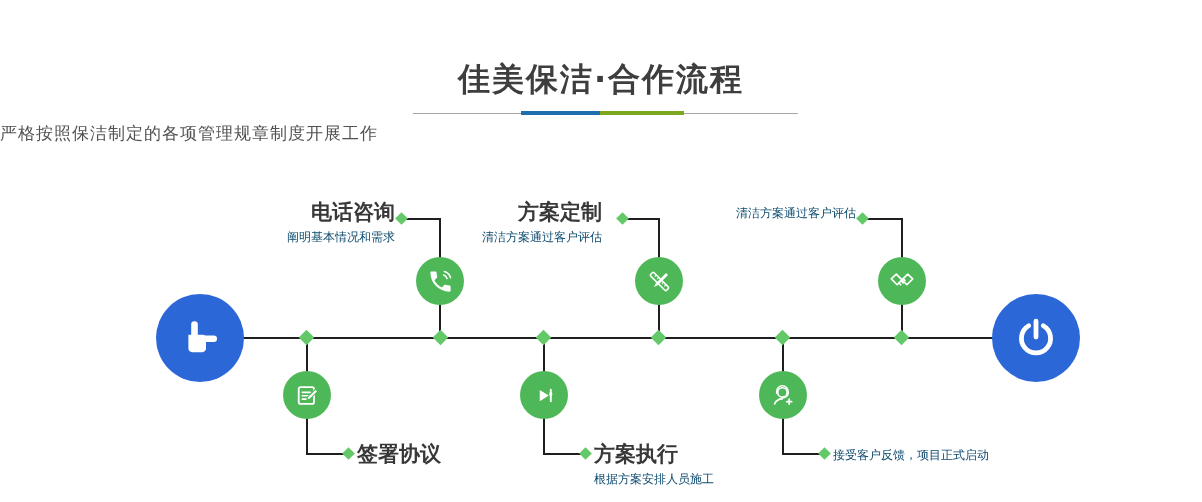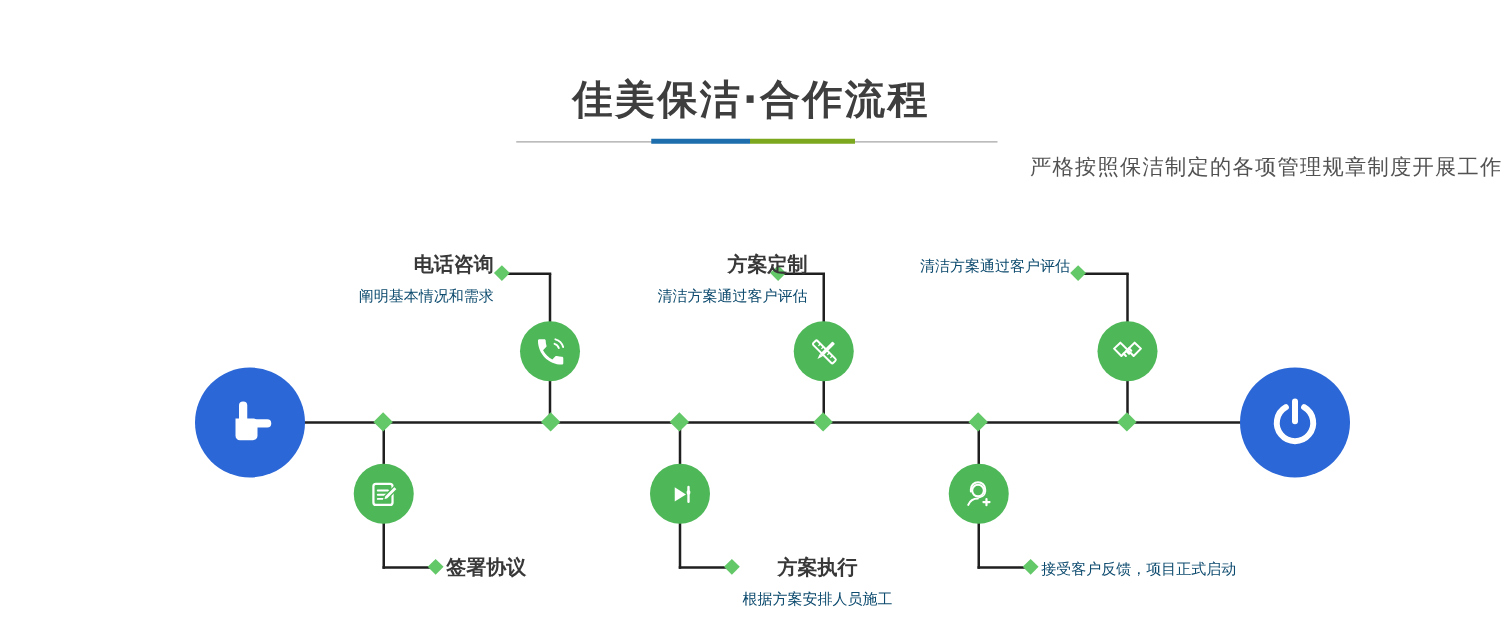--- a/index.html
+++ b/index.html
@@ -1,37 +1,37 @@
 <!DOCTYPE html>
 <html><head>
 <meta charset="utf-8">
 <style>
   html,body{margin:0;padding:0;background:#fff;}
   .stage{position:relative;width:1202px;height:502px;margin:16px auto;background:#ffffff;overflow:hidden;
          font-family:"DejaVu Sans","Liberation Sans",sans-serif;}
   .abs{position:absolute;}
   .page-title{position:absolute;left:0;right:0;top:42px;text-align:center;font-size:32px;font-weight:700;
               color:#3e3e3e;letter-spacing:2px;}
-  .page-subtitle{position:absolute;left:0;right:0;top:106px;text-align:right;font-size:17px;color:#525252;
+  .page-subtitle{position:absolute;left:0;right:0;top:106px;text-align:left;font-size:17px;color:#525252;
               letter-spacing:1px;}
   .divider-thin{left:413px;top:97px;width:385px;height:1px;background:#a6a6a6;}
   .divider-blue{left:521px;top:95px;width:79px;height:4px;background:#1e6ead;}
   .divider-olive{left:600px;top:95px;width:84px;height:4px;background:#7ca820;}
   .main-line{left:200px;top:321px;width:836px;height:2px;background:#1f1f1f;}
   .stem{width:2px;background:#1f1f1f;}
   .hline{height:2px;background:#1f1f1f;}
   .node-diamond{width:11px;height:11px;background:#63c868;transform:rotate(45deg);}
   .label-diamond{width:9px;height:9px;background:#63c868;transform:rotate(45deg);}
   .circle-green{width:48px;height:48px;border-radius:50%;background:#4eb858;
                 display:flex;align-items:center;justify-content:center;}
   .circle-blue{width:88px;height:88px;border-radius:50%;background:#2b67d6;
                display:flex;align-items:center;justify-content:center;}
-  .step-text{white-space:nowrap;text-align:center;}
+  .step-text{white-space:nowrap;}
   .step-text.top{text-align:right;}
-  .step-title{font-size:16px;font-weight:700;color:#383838;line-height:24px;}
+  .step-title{font-size:21px;font-weight:700;color:#383838;line-height:24px;}
   .step-desc{font-size:12px;color:#0c4a6e;line-height:22px;margin-top:2px;}
 </style>
 </head>
 <body>
 
 <div class="stage">
 
   <div class="page-title">佳美保洁·合作流程</div>
   <div class="abs divider-thin"></div>
   <div class="abs divider-blue"></div>
@@ -139,21 +139,21 @@
       <circle cx="12.5" cy="14.2" r="0.9" fill="#ffffff"></circle>
       <path d="M4.8 19.6c1.2-2.8 3.6-4.3 6.6-4.3" fill="none" stroke="#ffffff" stroke-width="1.4" stroke-linecap="round"></path>
       <path d="M17.3 15.6v4.2M15.2 17.7h4.2" stroke="#ffffff" stroke-width="1.5" stroke-linecap="round"></path>
     </svg>
   </div>
 
   <div class="abs step-text top" style="right:807px;top:184px">
     <div class="step-title">电话咨询</div>
     <div class="step-desc">阐明基本情况和需求</div>
   </div>
-  <div class="abs step-text top" style="right:556px;top:184px">
+  <div class="abs step-text top" style="right:600px;top:184px">
     <div class="step-title">方案定制</div>
     <div class="step-desc">清洁方案通过客户评估</div>
   </div>
   <div class="abs step-text top" style="right:346px;top:184px">
     <div class="step-desc">清洁方案通过客户评估</div>
   </div>
 
   <div class="abs step-text" style="left:357px;top:426px">
     <div class="step-title">签署协议</div>
   </div>

